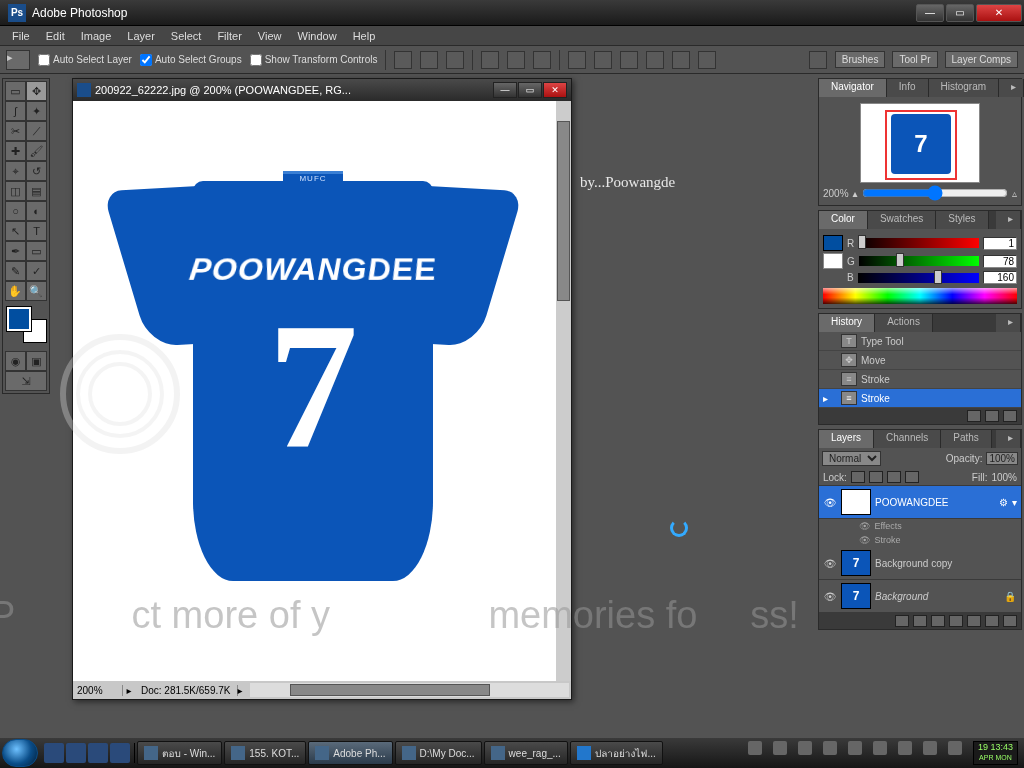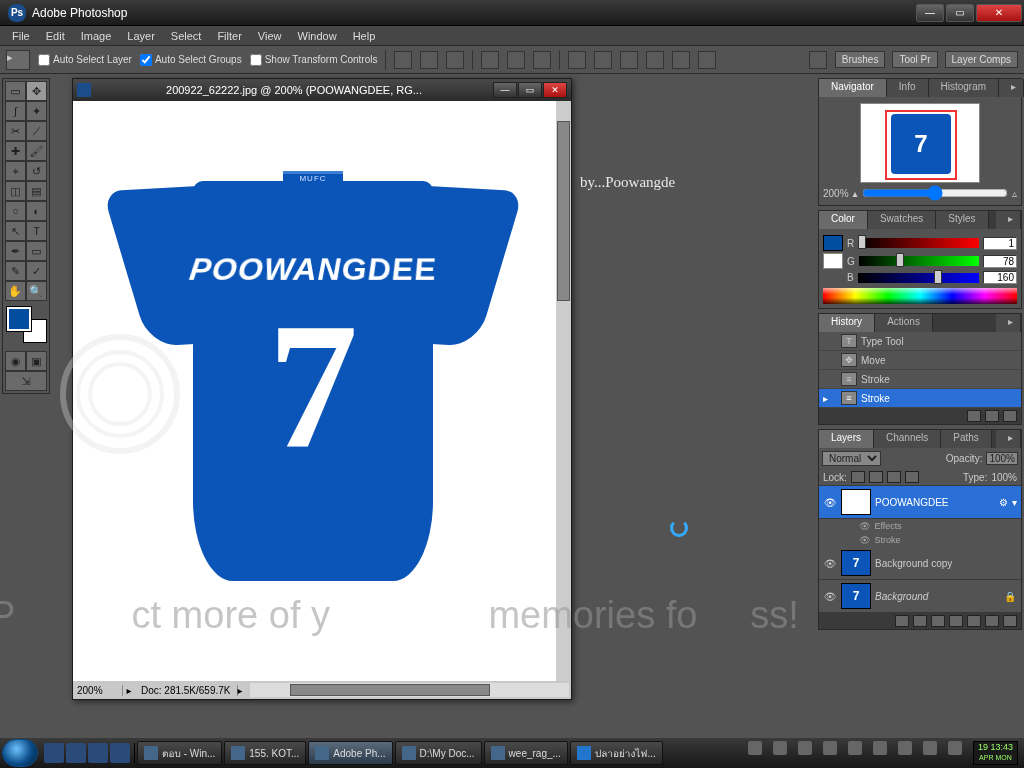--- a/index.html
+++ b/index.html
@@ -1,20 +1,20 @@
 <!DOCTYPE html>
 <html><head>
 <meta charset="utf-8">
 <style>
 * { margin:0; padding:0; box-sizing:border-box; font-family:Tahoma,Arial,sans-serif; }
 body { background:#464646; width:1024px; height:768px; overflow:hidden; position:relative; font-size:11px; color:#ccc; }
 
 
 .titlebar { height:26px; background:linear-gradient(#3a3a3a,#1a1a1a); display:flex; align-items:center; padding:0 2px; border-bottom:1px solid #000; }
-.titlebar .logo { width:18px; height:18px; background:#1a4d8a; border-radius:8px; margin:0 6px; display:flex; align-items:center; justify-content:center; color:#fff; font-size:10px; font-weight:bold; }
+.titlebar .logo { width:18px; height:18px; background:#1a4d8a; border-radius:0; margin:0 6px; display:flex; align-items:center; justify-content:center; color:#fff; font-size:10px; font-weight:bold; }
 .titlebar .title { color:#fff; font-size:12px; flex:1; }
 .winbtns { display:flex; gap:2px; }
 .winbtn { width:28px; height:18px; border:1px solid #555; background:linear-gradient(#666,#333); border-radius:2px; display:flex; align-items:center; justify-content:center; color:#fff; font-size:10px; }
 .winbtn.close { background:linear-gradient(#d44,#a11); width:46px; }
 
 
 .menubar { height:20px; background:#464646; display:flex; align-items:center; padding:0 4px; border-bottom:1px solid #2a2a2a; }
 .menubar span { padding:2px 8px; color:#ddd; font-size:11px; }
 
 
@@ -38,21 +38,21 @@
 .toolbox .tcell.sel { background:#999; }
 .fgbg { position:relative; width:44px; height:40px; margin-top:4px; }
 .fgbg .fg { position:absolute; left:2px; top:2px; width:24px; height:24px; background:#014ea0; border:2px solid #fff; outline:1px solid #000; }
 .fgbg .bg { position:absolute; right:2px; bottom:2px; width:24px; height:24px; background:#fff; border:1px solid #000; }
 .bottom-tools { margin-top:6px; }
 
 
 .docwin { position:absolute; left:72px; top:4px; width:500px; background:#464646; border:1px solid #1a1a1a; box-shadow:2px 2px 6px rgba(0,0,0,.5); }
 .docwin .dtitle { height:22px; background:linear-gradient(#4a4a4a,#2a2a2a); display:flex; align-items:center; padding:0 4px; color:#fff; font-size:11px; }
 .docwin .dtitle .ico { width:14px; height:14px; background:#1a4d8a; margin-right:4px; }
-.docwin .dtitle .txt { flex:1; overflow:hidden; white-space:nowrap;text-align:center; }
+.docwin .dtitle .txt { flex:1; overflow:hidden; white-space:nowrap; }
 .docwin .dbtns { display:flex; gap:1px; }
 .docwin .dbtn { width:24px; height:16px; background:linear-gradient(#666,#333); border:1px solid #222; font-size:9px; display:flex; align-items:center; justify-content:center; color:#fff; }
 .docwin .dbtn.cl { background:linear-gradient(#d44,#a11); }
 .docwin .canvas-wrap { display:flex; }
 .docwin .canvas { width:485px; height:580px; background:#fff; position:relative; overflow:hidden; }
 .docwin .vscroll { width:15px; background:#ccc; position:relative; }
 .docwin .vscroll .thumb { position:absolute; top:20px; left:1px; right:1px; height:180px; background:#888; border:1px solid #555; }
 .docwin .statusbar { height:18px; background:#c8c8c8; display:flex; align-items:center; font-size:10px; color:#000; }
 .docwin .statusbar .zoom { width:50px; border-right:1px solid #888; padding:0 4px; }
 .docwin .statusbar .info { flex:0 0 auto; padding:0 6px; border-right:1px solid #888; }
@@ -415,21 +415,21 @@
         <span>Opacity:</span>
         <span class="obox">100%</span>
       </div>
       <div class="lock-row">
         <span>Lock:</span>
         <div class="lic"></div>
         <div class="lic"></div>
         <div class="lic"></div>
         <div class="lic"></div>
         <span style="flex:1"></span>
-        <span>Type:</span>
+        <span>Fill:</span>
         <span class="obox">100%</span>
       </div>
       <div class="lay-row sel">
         <div class="eye">👁</div>
         <div class="th" style="font-style:italic">T</div>
         <div class="nm">POOWANGDEE</div>
         <span>⚙</span>
           <span>▾</span>
       </div>
       <div class="lay-sub">

